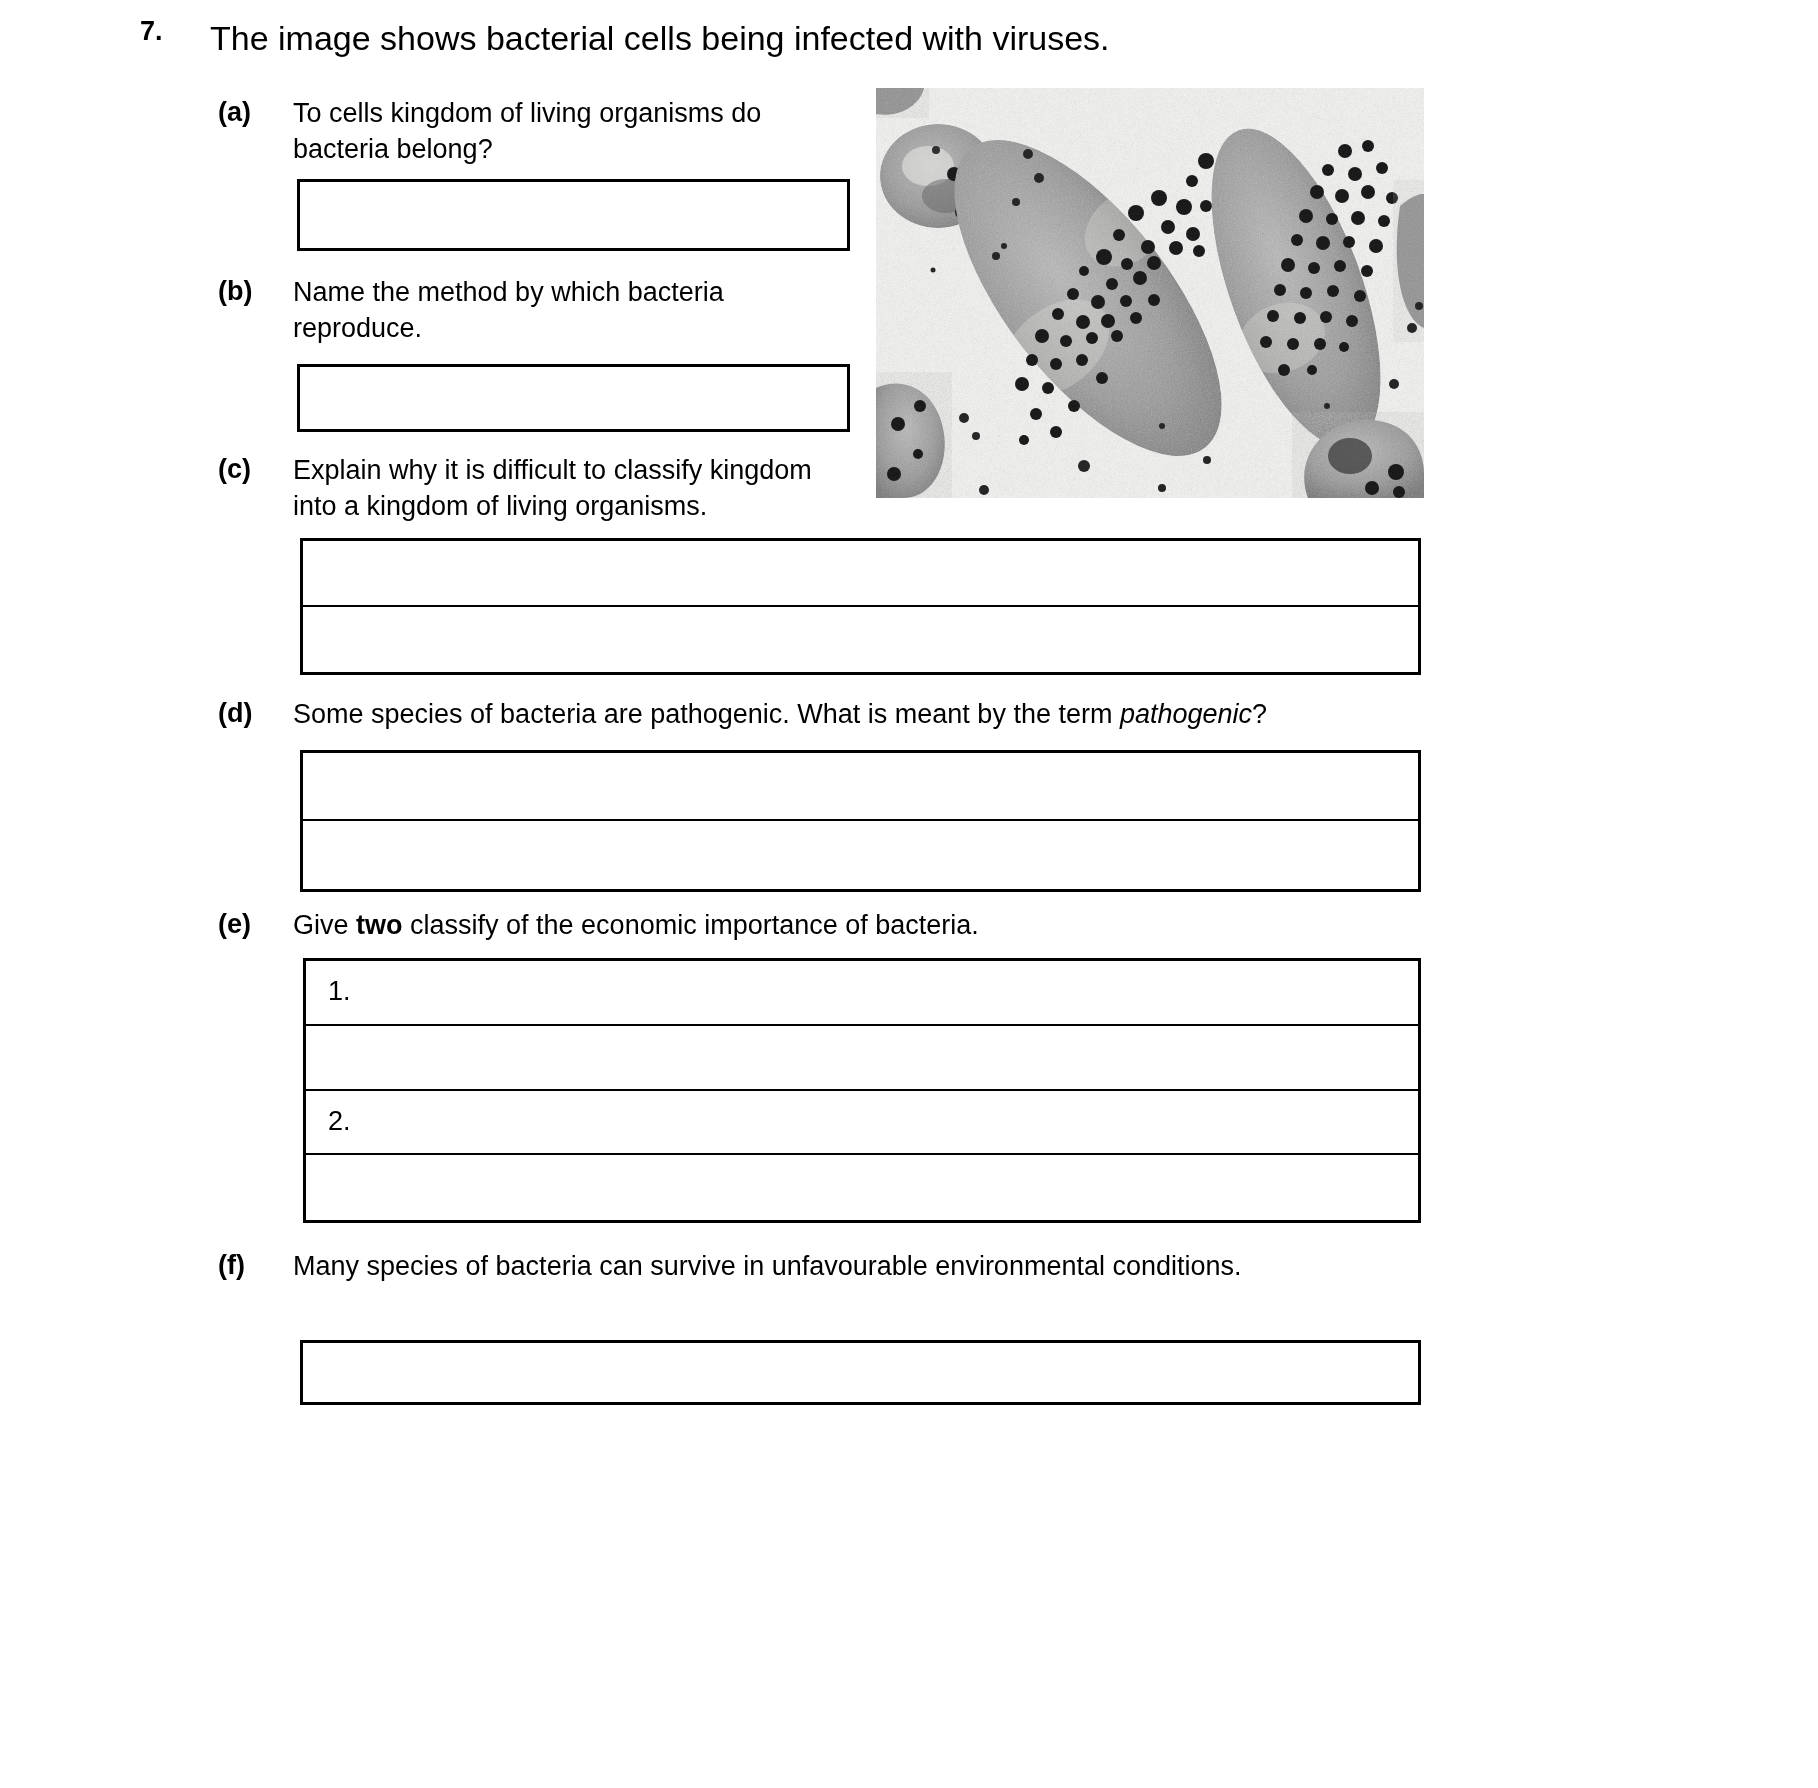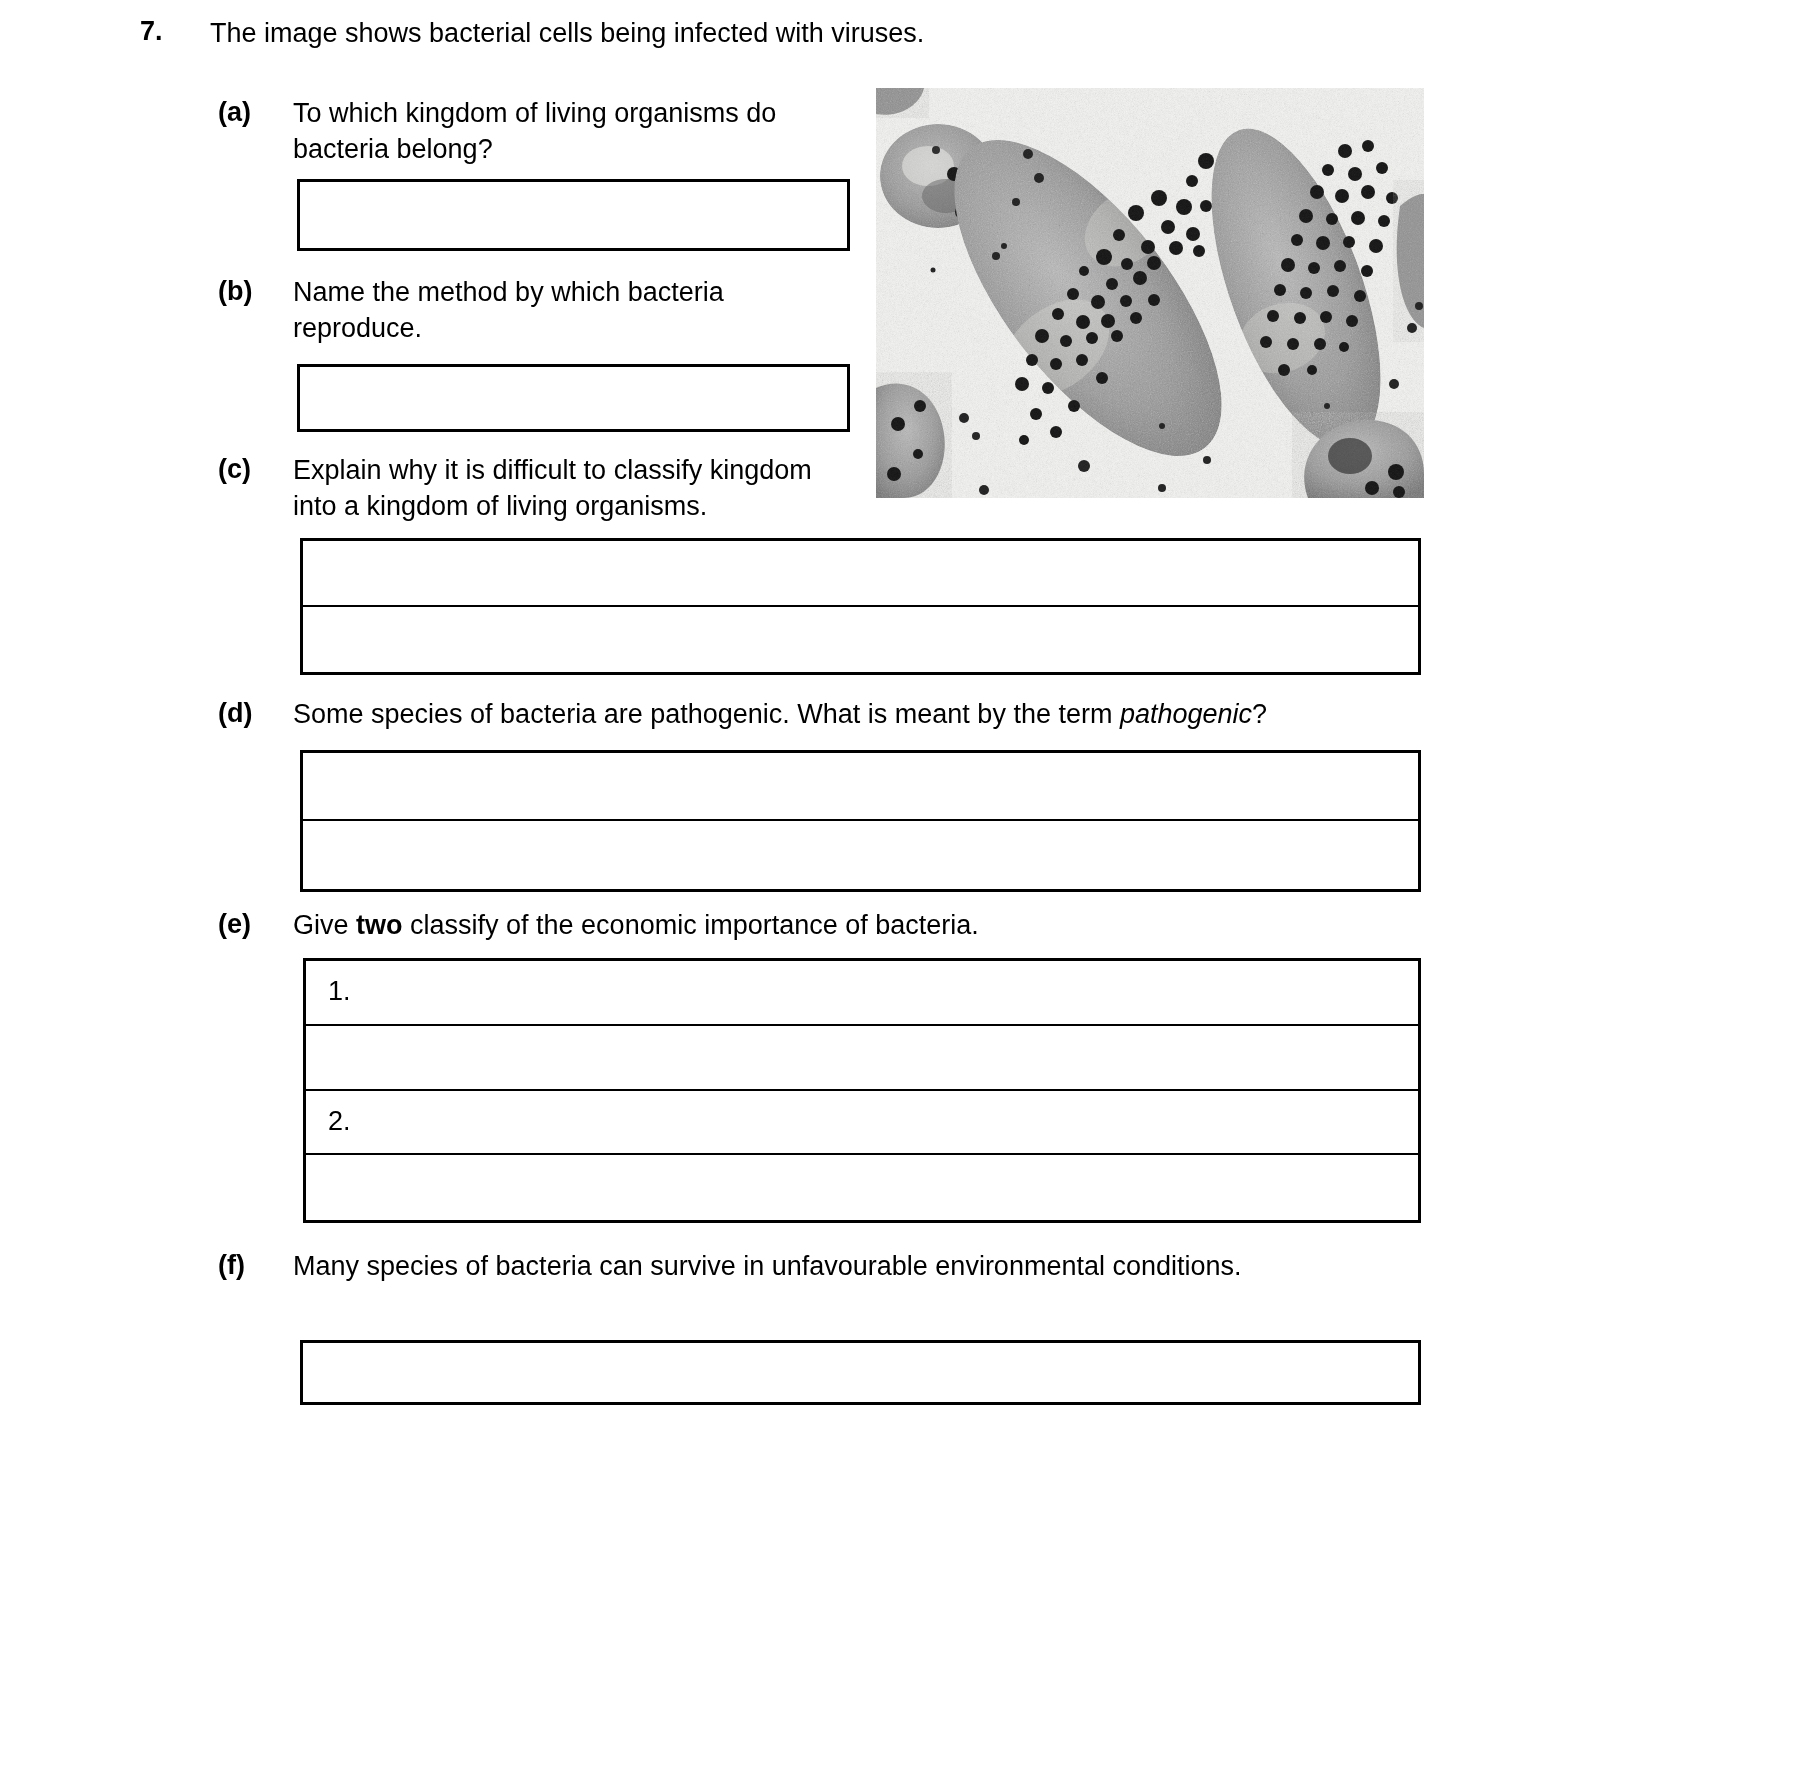--- a/index.html
+++ b/index.html
@@ -31,21 +31,21 @@
     display: flex;
     align-items: flex-start;
   }
   .q-num {
     font-weight: bold;
     font-size: 27px;
     width: 70px;
     flex: 0 0 70px;
   }
   .q-stem-text {
-    font-size: 27px;
+    font-size: 34px;
     line-height: 1.32;
     white-space: nowrap;
   }
 
   
   .part {
     position: absolute;
     display: flex;
     align-items: flex-start;
   }
@@ -103,21 +103,21 @@
 <div class="page">
 
   <div class="q-stem">
     <span class="q-num">7.</span>
     <span class="q-stem-text">The image shows bacterial cells being infected with viruses.</span>
   </div>
 
   <div class="part" style="left:218px; top:95px; width:620px;">
     <span class="part-label">(a)</span>
     <span class="part-text">
-      <span>To which kingdom of living organisms do</span><br>
+      <span>To cells kingdom of living organisms do</span><br>
       <span>bacteria belong?</span>
     </span>
   </div>
   <div class="answer-box" style="left:297px; top:179px; width:553px; height:72px;">
     <div class="answer-row" style="height:100%;"></div>
   </div>
 
   <div class="part" style="left:218px; top:274px; width:620px;">
     <span class="part-label">(b)</span>
     <span class="part-text">

